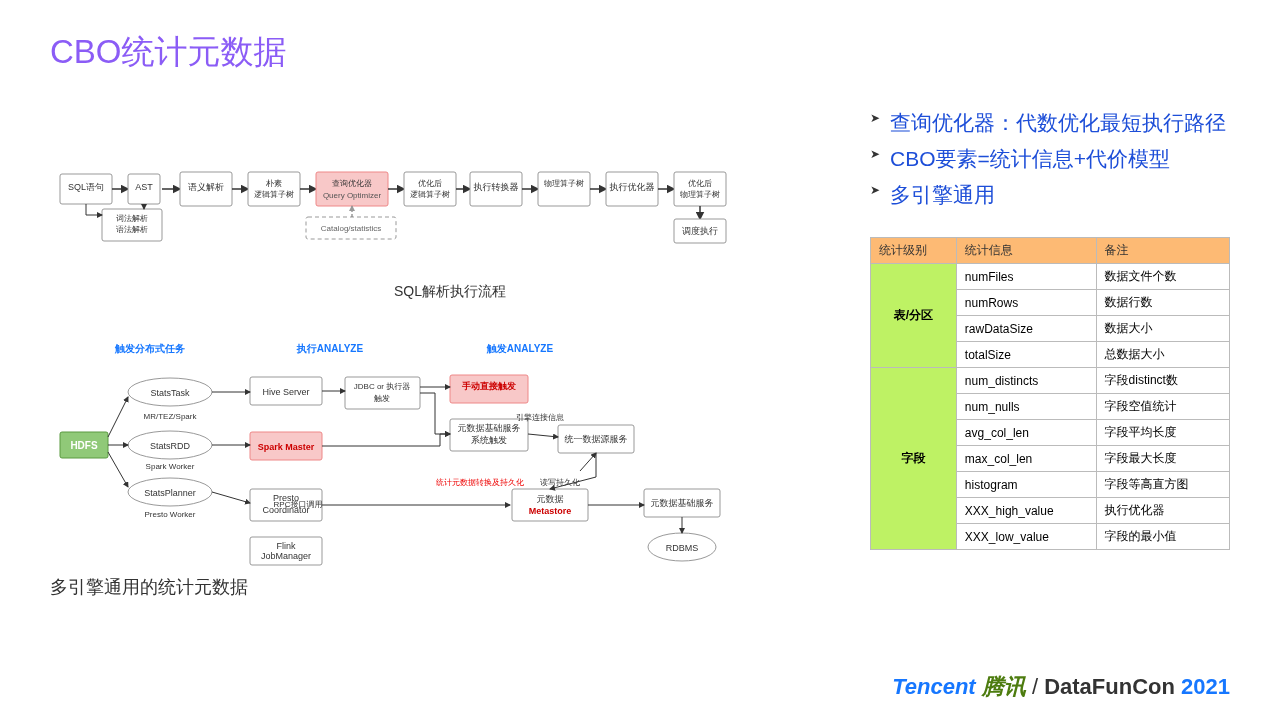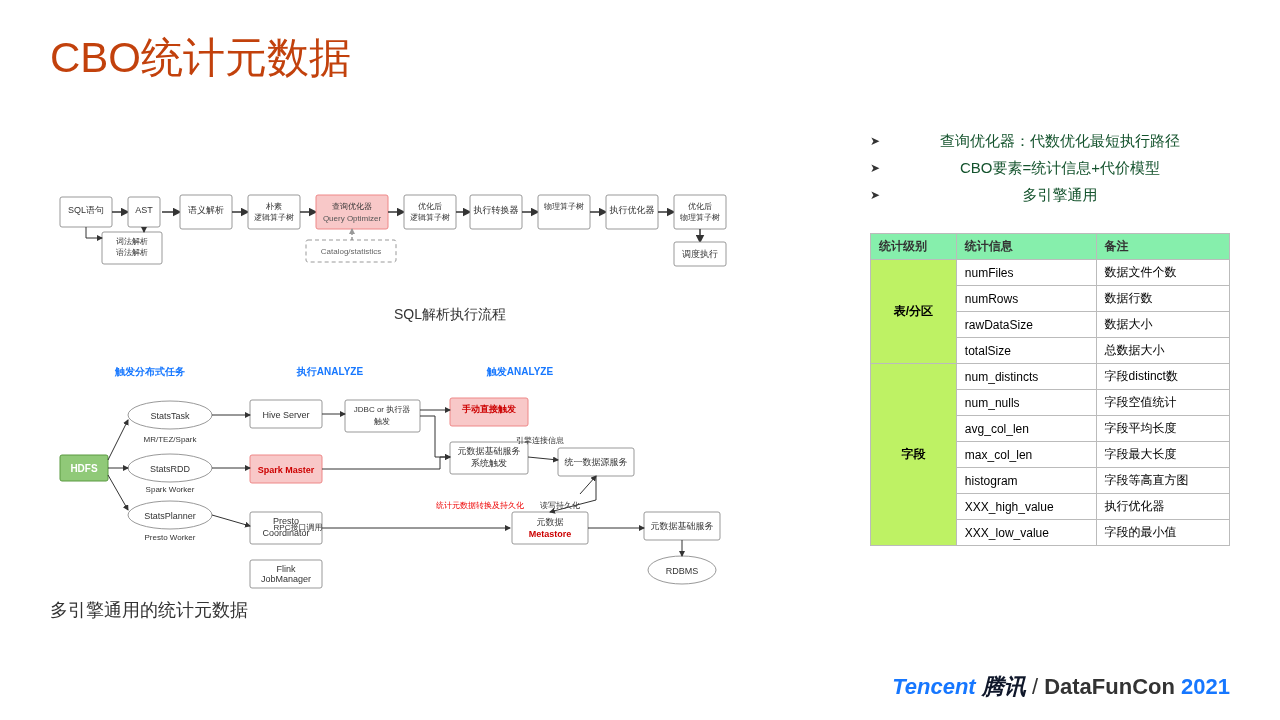--- a/index.html
+++ b/index.html
@@ -13,24 +13,24 @@
     }
 
     .slide {
       width: 1280px;
       height: 720px;
       padding: 30px 50px 20px 50px;
       position: relative;
     }
 
     .slide-title {
-      font-size: 42px;
+      font-size: 33px;
       font-weight: 400;
-      color: #c2410c;
-      margin-bottom: 36px;
+      color: #8b5cf6;
+      margin-bottom: 24px;
     }
 
     .content-area {
       display: flex;
       gap: 20px;
       height: calc(100% - 80px);
     }
 
     .left-panel {
       flex: 1;
@@ -54,26 +54,25 @@
       margin-top: 4px;
     }
 
     
     .points-list {
       list-style: none;
       padding: 10px 0;
     }
 
     .points-list li {
-      font-size: 15px;
-      color: #14532d;
+      font-size: 21px;
+      color: #1d4ed8;
       margin-bottom: 8px;
       padding-left: 20px;
       position: relative;
-      text-align: center;
     }
 
     .points-list li::before {
       content: '➤';
       position: absolute;
       left: 0;
       color: #333;
       font-size: 12px;
       top: 2px;
     }
@@ -86,22 +85,22 @@
       border: 1px solid #bbb;
     }
 
     .stats-table th, .stats-table td {
       border: 1px solid #bbb;
       padding: 4px 8px;
       text-align: left;
     }
 
     .stats-table th {
-      background: #86efac;
-      font-weight: bold;
+      background: #fdba74;
+      font-weight: normal;
       color: #333;
     }
 
     .stats-table td.category {
       background: #bef264;
       font-weight: bold;
       vertical-align: middle;
       text-align: center;
     }
 
@@ -120,21 +119,21 @@
       font-size: 22px;
       font-weight: bold;
     }
 
     .footer .tencent {
       color: #1677ff;
       font-style: italic;
     }
 
     .footer .tencent-cn {
-      color: #0f172a;
+      color: #4d7c0f;
       font-style: italic;
     }
 
     .footer .slash {
       color: #333;
       font-style: normal;
       font-weight: 400;
     }
 
     .footer .datafuncon {

